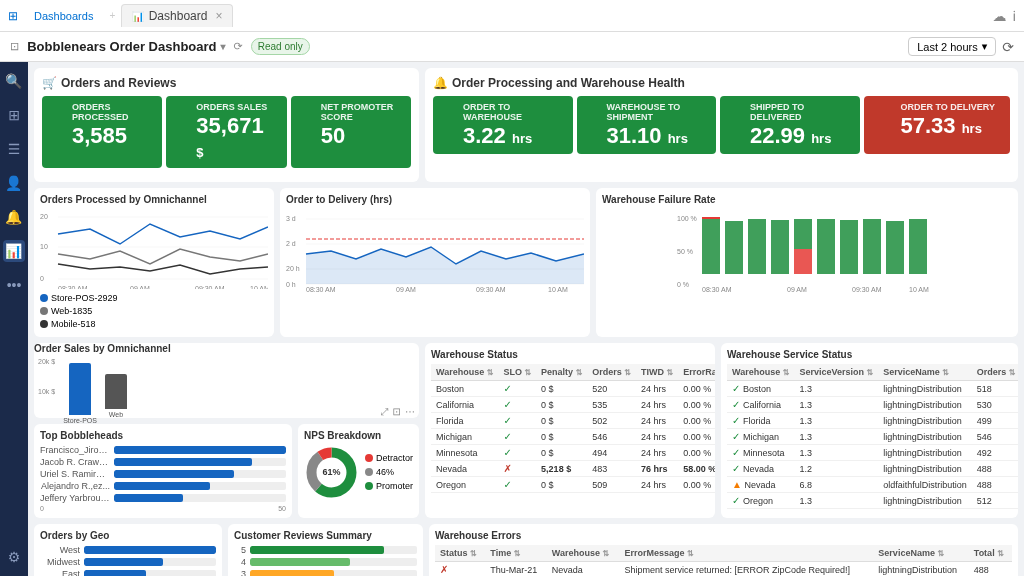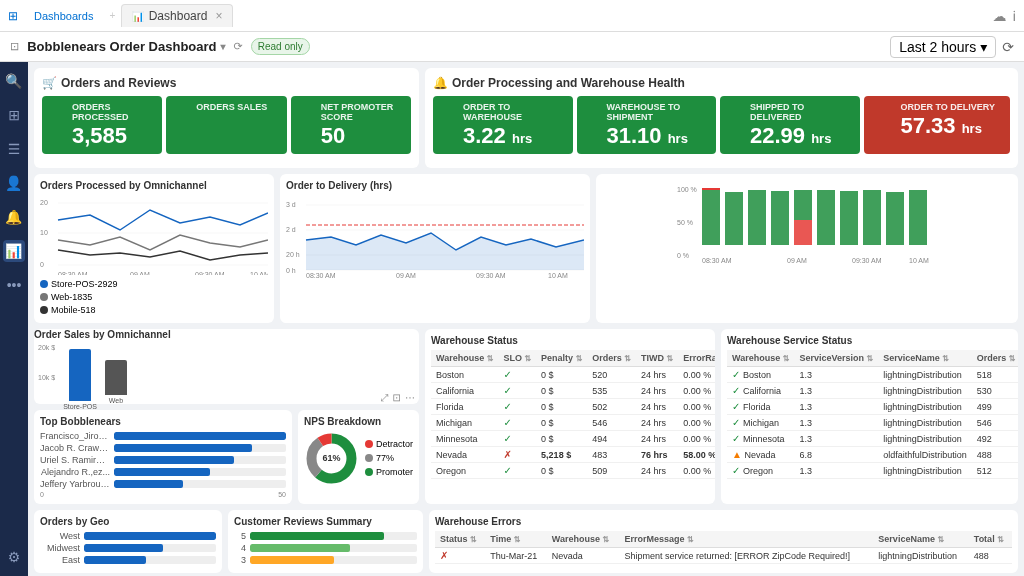--- a/index.html
+++ b/index.html
@@ -10,21 +10,21 @@
     .top-bar-left { display: flex; align-items: center; gap: 6px; }
     .tab-item { display: flex; align-items: center; gap: 4px; padding: 4px 10px; border-radius: 4px 4px 0 0; font-size: 12px; color: #444; }
     .tab-item.active { background: #f3f3f3; border: 1px solid #ddd; border-bottom: none; }
     .top-bar-right { margin-left: auto; display: flex; align-items: center; gap: 6px; }
     .cloud-icon-btn { background: none; border: none; cursor: pointer; color: #888; font-size: 14px; }
     
     
     .second-bar { background: #fff; height: 30px; display: flex; align-items: center; padding: 0 10px; border-bottom: 1px solid #ddd; gap: 8px; }
     .dashboard-title { font-size: 13px; font-weight: 600; color: #222; display: flex; align-items: center; gap: 4px; }
     .read-only-badge { background: #e8f5e9; color: #2e7d32; font-size: 10px; padding: 2px 6px; border-radius: 10px; border: 1px solid #a5d6a7; }
-    .last-hours-btn { margin-left: auto; background: #fff; border: 1px solid #ccc; border-radius: 4px; padding: 2px 8px; font-size: 14px; cursor: pointer; display: flex; align-items: center; gap: 4px; }
+    .last-hours-btn { margin-left: auto; background: #fff; border: 1px solid #ccc; border-radius: 4px; padding: 2px 8px; font-size: 11px; cursor: pointer; display: flex; align-items: center; gap: 4px; }
     .refresh-btn { background: none; border: none; cursor: pointer; color: #666; font-size: 14px; }
     
     
     .layout { display: flex; height: calc(576px - 62px); }
     
     
     .sidebar { width: 28px; background: #1b2a4a; display: flex; flex-direction: column; align-items: center; padding: 8px 0; gap: 12px; }
     .sidebar-icon { color: #8899bb; font-size: 14px; cursor: pointer; width: 22px; height: 22px; display: flex; align-items: center; justify-content: center; border-radius: 4px; }
     .sidebar-icon.active { color: #fff; background: #2c4a7c; }
     
@@ -128,20 +128,21 @@
             <span>🛒</span>
             <span>Orders and Reviews</span>
           </div>
           <div class="kpi-row">
             <div class="kpi-card green">
               <div class="kpi-label">Orders Processed</div>
               <div class="kpi-value">3,585</div>
             </div>
             <div class="kpi-card green">
               <div class="kpi-label">Orders Sales</div>
+              <div class="kpi-value">35,671 <span class="kpi-unit">$</span></div>
             </div>
             <div class="kpi-card green">
               <div class="kpi-label">Net Promoter Score</div>
               <div class="kpi-value">50</div>
             </div>
           </div>
         </div>
 
         <div style="background:#fff; border-radius:6px; padding:8px; flex:1;">
           <div class="section-title">
@@ -228,20 +229,21 @@
 
             <polyline points="20,45 45,42 70,50 95,40 120,48 145,38 170,55 195,42 220,50 245,44 270,52 298,45" fill="none" stroke="#1565c0" stroke-width="1.5"></polyline>
             <text x="20" y="83" font-size="7" fill="#888">08:30 AM</text>
             <text x="110" y="83" font-size="7" fill="#888">09 AM</text>
             <text x="190" y="83" font-size="7" fill="#888">09:30 AM</text>
             <text x="262" y="83" font-size="7" fill="#888">10 AM</text>
           </svg>
         </div>
 
         <div style="background:#fff; border-radius:6px; padding:6px; flex:1;">
+          <div class="chart-title">Warehouse Failure Rate</div>
           <svg width="100%" height="85" viewBox="0 0 260 85">
             <text x="0" y="12" font-size="7" fill="#888">100 %</text>
             <text x="0" y="45" font-size="7" fill="#888">50 %</text>
             <text x="0" y="78" font-size="7" fill="#888">0 %</text>
 
             <rect x="25" y="10" width="18" height="55" fill="#1e8e3e" opacity="0.85"></rect>
             <rect x="25" y="8" width="18" height="2" fill="#e53935"></rect>
             <rect x="48" y="12" width="18" height="53" fill="#1e8e3e" opacity="0.85"></rect>
             <rect x="71" y="10" width="18" height="55" fill="#1e8e3e" opacity="0.85"></rect>
             <rect x="94" y="11" width="18" height="54" fill="#1e8e3e" opacity="0.85"></rect>
@@ -291,21 +293,21 @@
                 <span style="font-size:10px; color:#888; cursor:pointer;">⤢</span>
                 <span style="font-size:10px; color:#888; cursor:pointer;">⊡</span>
                 <span style="font-size:10px; color:#888; cursor:pointer;">⋯</span>
               </div>
             </div>
           </div>
 
           <div style="display:flex; gap:6px;">
 
             <div style="background:#fff; border-radius:6px; padding:6px; flex:1;">
-              <div class="chart-title">Top Bobblenears</div>
+              <div class="chart-title">Top Bobbleheads</div>
               <div id="bobble-bars">
                 <div class="hbar-row">
                   <div class="hbar-label">Francisco_Jiro M...</div>
                   <div class="hbar-track">
                       <div class="hbar-fill" style="width:100%; background:#1565c0;"></div>
                     </div>
                 </div>
                 <div class="hbar-row">
                   <div class="hbar-label">Jacob R. Crawford</div>
                   <div class="hbar-track">
@@ -347,21 +349,21 @@
                   <circle cx="27.5" cy="27.5" r="20" fill="none" stroke="#e53935" stroke-width="10" stroke-dasharray="12.6 125.66" stroke-dashoffset="-113" transform="rotate(-90 27.5 27.5)"></circle>
                   <text x="27.5" y="30" text-anchor="middle" font-size="9" font-weight="bold" fill="#333">61%</text>
                 </svg>
                 <div style="display:flex; flex-direction:column; gap:2px;">
                   <div class="legend-item">
                     <div class="legend-dot" style="background:#e53935;"></div>
                     <span>Detractor</span>
                   </div>
                   <div class="legend-item">
                     <div class="legend-dot" style="background:#888;"></div>
-                    <span>77%</span>
+                    <span>46%</span>
                   </div>
                   <div class="legend-item">
                     <div class="legend-dot" style="background:#1e8e3e;"></div>
                     <span>Promoter</span>
                   </div>
                 </div>
               </div>
             </div>
           </div>
 
@@ -475,20 +477,26 @@
                   <td><span class="status-check">✓</span> Michigan</td>
                   <td>1.3</td>
                   <td>lightningDistribution</td>
                   <td>546</td>
                 </tr>
               <tr>
                   <td><span class="status-check">✓</span> Minnesota</td>
                   <td>1.3</td>
                   <td>lightningDistribution</td>
                   <td>492</td>
+                </tr>
+              <tr>
+                  <td><span class="status-check">✓</span> Nevada</td>
+                  <td>1.2</td>
+                  <td>lightningDistribution</td>
+                  <td>488</td>
                 </tr>
               <tr>
                   <td><span class="status-warn">▲</span> Nevada</td>
                   <td>6.8</td>
                   <td>oldfaithfulDistribution</td>
                   <td>488</td>
                 </tr>
               <tr>
                   <td><span class="status-check">✓</span> Oregon</td>
                   <td>1.3</td>

